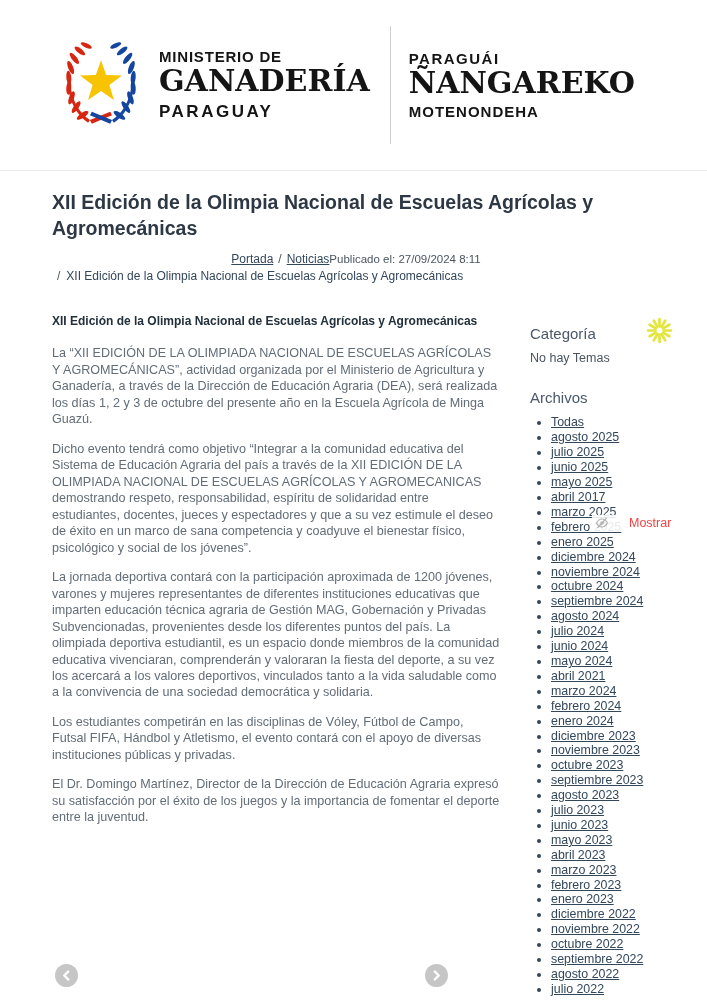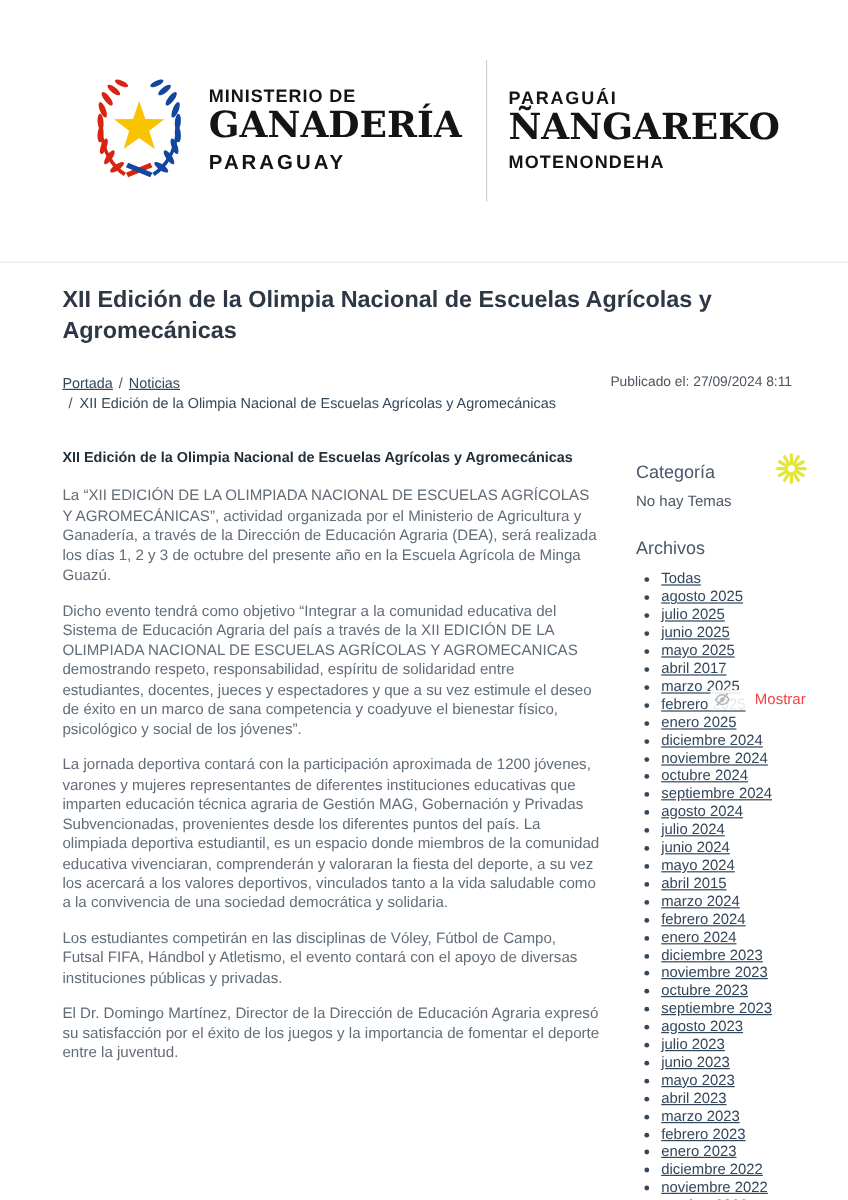--- a/index.html
+++ b/index.html
@@ -5,44 +5,44 @@
   * { margin:0; padding:0; box-sizing:border-box; }
   html,body { background:#ffffff; }
   body {
     width:707px; height:1000px; overflow:hidden;
     font-family:"Liberation Sans", sans-serif;
     color:#5f6a75;
     position:relative;
   }
   
   .header {
-    height:219px; border-bottom:1px solid #e9e9e9;
+    height:171px; border-bottom:1px solid #e9e9e9;
     display:flex; align-items:center;
-    padding-left:70px;
+    padding-left:55px;
   }
   .emblem { width:92px; height:102px; flex:0 0 auto; }
   .logo-left { margin-left:12px; color:#141414; }
   .logo-kicker { font-size:15px; font-weight:bold; letter-spacing:0.8px; }
   .logo-serif {
     font-family:"DejaVu Serif","Liberation Serif",serif;
     font-weight:bold; font-size:30px; line-height:1.08; color:#141414;
   }
   .logo-country { font-size:17px; font-weight:bold; letter-spacing:2.5px; margin-top:4px; }
   .logo-divider { width:1px; height:118px; background:#cfcfcf; margin:0 18px 0 20px; }
   .logo-right { color:#141414; }
   .logo-right .logo-kicker { letter-spacing:1.5px; }
   .logo-right .logo-country { letter-spacing:1px; margin-top:3px; font-size:15px; }
 
   
   .title-block { padding:19px 47px 0 52px; }
   h1.page-title {
     font-size:19.5px; font-weight:bold; color:#2d3844;
     line-height:1.32; max-width:608px;
   }
-  .crumb-row { display:flex; justify-content:space-between; align-items:flex-start; margin-top:23px; }
+  .crumb-row { display:flex; justify-content:center; align-items:flex-start; margin-top:11px; }
   .crumbs { font-size:12px; color:#4a5560; }
   .crumbs a { color:#33475b; text-decoration:underline; }
   .crumb-sep { margin:0 5px; color:#4a5560; }
   .published { font-size:11.5px; color:#4a5560; white-space:nowrap; padding-top:1px; }
   .crumb-current { font-size:12px; color:#33475b; margin-top:3px; padding-left:5px; }
   .crumb-current .crumb-sep { margin:0 6px 0 0; }
 
   
   .main { display:flex; padding:0 47px 0 52px; margin-top:30px; }
   .article { width:448px; flex:0 0 448px; margin-right:30px; }
@@ -194,21 +194,21 @@
         <li><a href="#">febrero 2025</a></li>
         <li><a href="#">enero 2025</a></li>
         <li><a href="#">diciembre 2024</a></li>
         <li><a href="#">noviembre 2024</a></li>
         <li><a href="#">octubre 2024</a></li>
         <li><a href="#">septiembre 2024</a></li>
         <li><a href="#">agosto 2024</a></li>
         <li><a href="#">julio 2024</a></li>
         <li><a href="#">junio 2024</a></li>
         <li><a href="#">mayo 2024</a></li>
-        <li><a href="#">abril 2015</a></li>
+        <li><a href="#">abril 2021</a></li>
         <li><a href="#">marzo 2024</a></li>
         <li><a href="#">febrero 2024</a></li>
         <li><a href="#">enero 2024</a></li>
         <li><a href="#">diciembre 2023</a></li>
         <li><a href="#">noviembre 2023</a></li>
         <li><a href="#">octubre 2023</a></li>
         <li><a href="#">septiembre 2023</a></li>
         <li><a href="#">agosto 2023</a></li>
         <li><a href="#">julio 2023</a></li>
         <li><a href="#">junio 2023</a></li>

